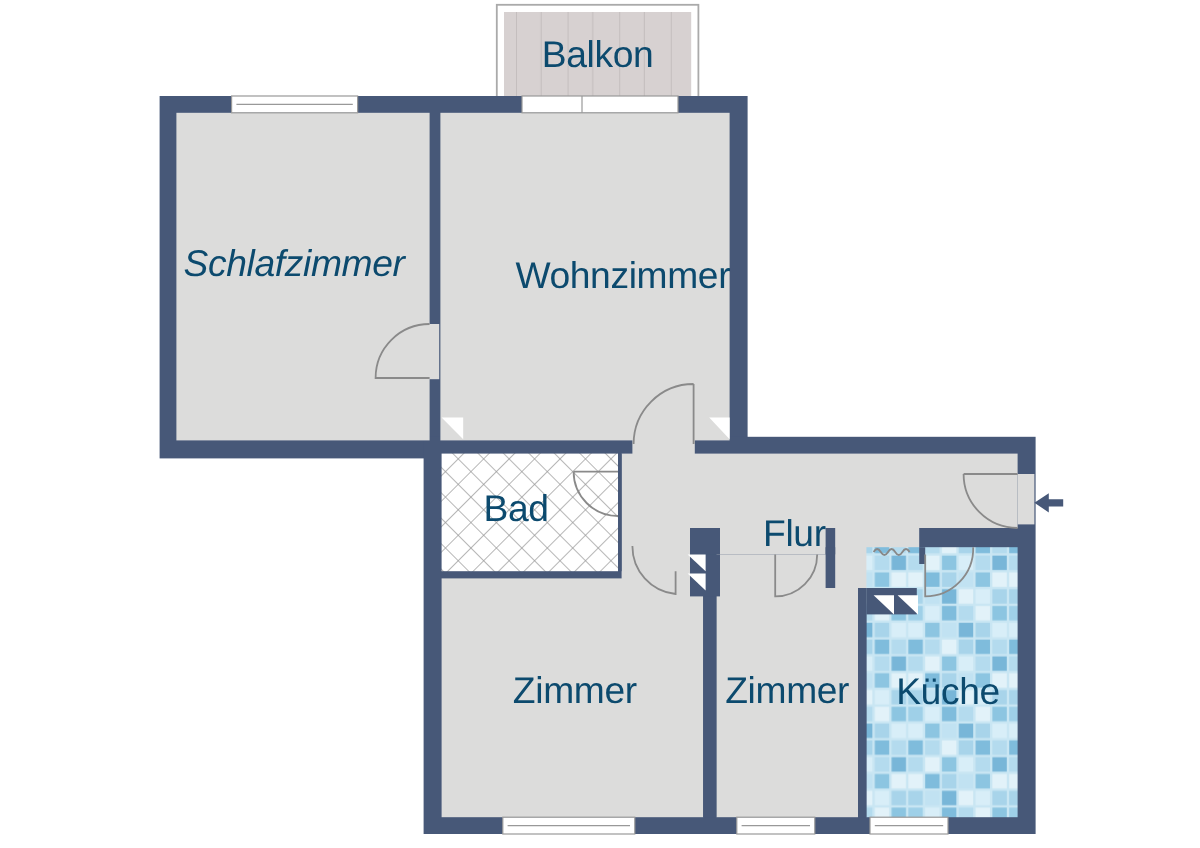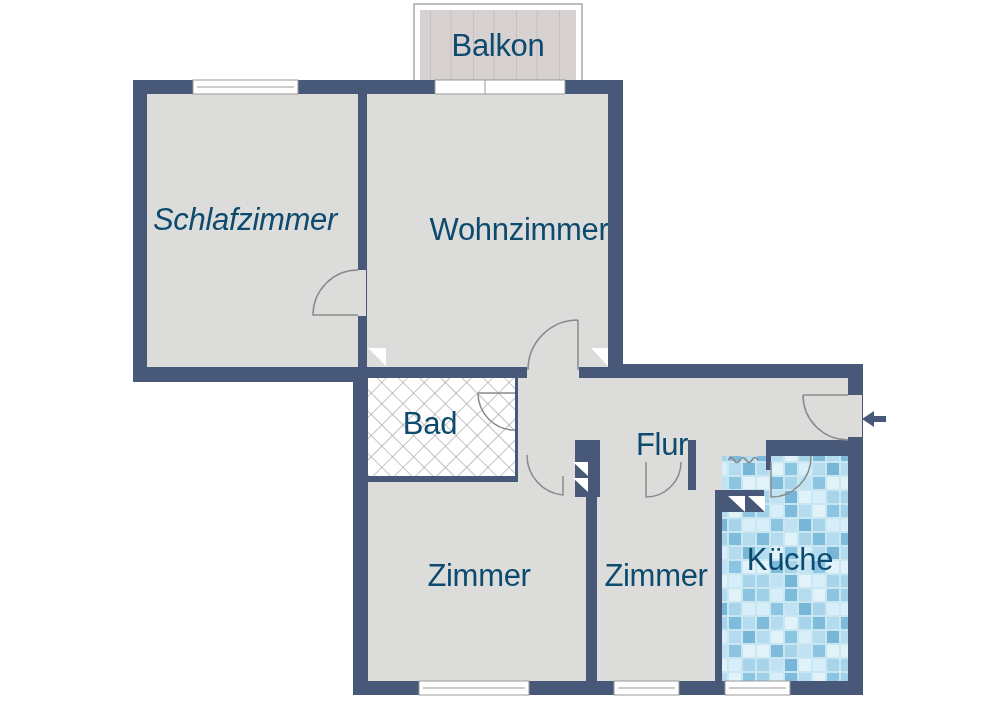--- a/index.html
+++ b/index.html
@@ -154,13 +154,13 @@
   </g>
 </svg>
 
 <div class="label" style="left:498px;top:46px;">Balkon</div>
 <div class="label" style="left:245px;top:220px;font-style:italic;">Schlafzimmer</div>
 <div class="label" style="left:519px;top:230px;">Wohnzimmer</div>
 <div class="label" style="left:430px;top:424px;">Bad</div>
 <div class="label" style="left:662px;top:422px;margin-top:23px;">Flur</div>
 <div class="label" style="left:479px;top:576px;">Zimmer</div>
 <div class="label" style="left:656px;top:576px;">Zimmer</div>
-<div class="label" style="left:790px;top:560px;">Küche</div>
+<div class="label" style="left:790px;top:577px;">Küche</div>
 
 </body></html>

